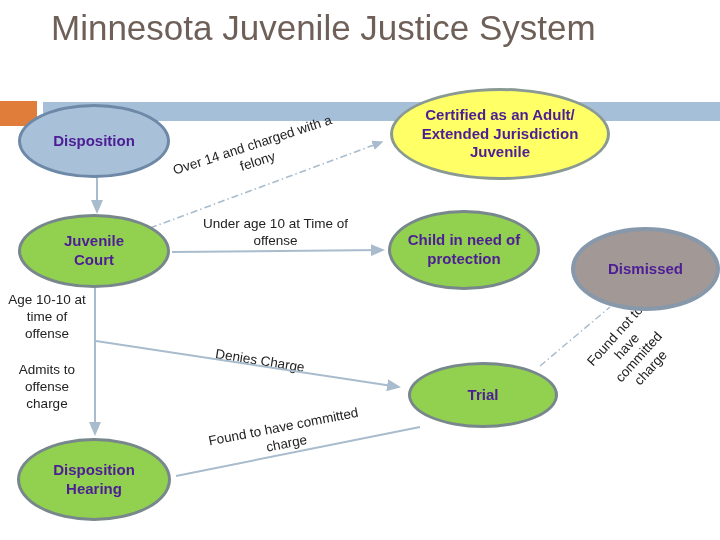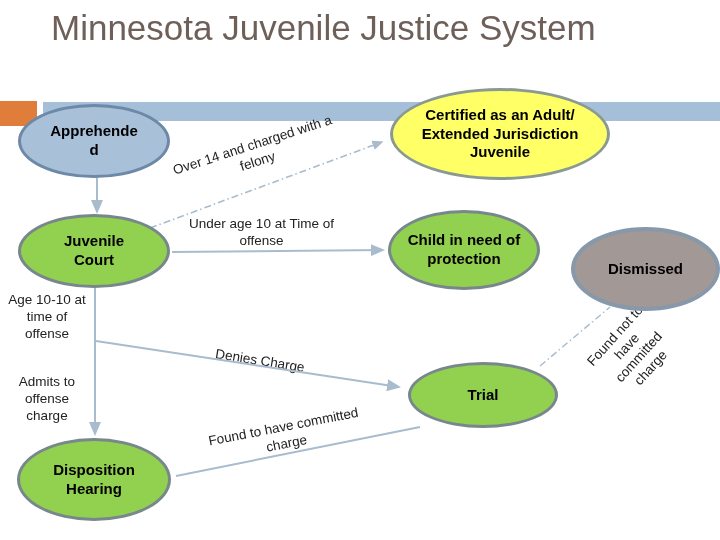--- a/index.html
+++ b/index.html
@@ -12,40 +12,40 @@
     font-size:35px;line-height:1.47;color:#6e6059;letter-spacing:0px;margin-left:11px;
   }
   .accent-square{position:absolute;left:0;top:101px;width:37px;height:25px;}
   .accent-bar{position:absolute;left:43px;top:102px;width:677px;height:19px;}
   svg.edges{position:absolute;left:0;top:0;z-index:2;}
   .node{
     position:absolute;border-radius:50%;border:3px solid #777;
     display:flex;align-items:center;justify-content:center;text-align:center;
     z-index:3;box-sizing:border-box;
   }
-  .node .lbl{font-weight:bold;font-size:15px;line-height:1.25;color:#000000;}
+  .node .lbl{font-weight:bold;font-size:15px;line-height:1.25;color:#4c1d95;}
   .node-apprehended{left:18px;top:104px;width:152px;height:74px;}
   .node-apprehended .lbl{width:96px;word-break:break-all;}
   .node-juvenile-court{left:18px;top:214px;width:152px;height:74px;}
   .node-juvenile-court .lbl{width:80px;}
   .node-certified{left:390px;top:88px;width:220px;height:92px;}
   .node-certified .lbl{width:185px;}
   .node-child-protection{left:388px;top:210px;width:152px;height:80px;}
   .node-child-protection .lbl{width:115px;}
   .node-dismissed{left:571px;top:227px;width:149px;height:84px;border-width:4px;}
   .node-trial{left:408px;top:362px;width:150px;height:66px;}
   .node-disposition{left:17px;top:438px;width:154px;height:83px;}
   .node-disposition .lbl{width:115px;}
   .note{
     position:absolute;z-index:1;font-size:13.5px;line-height:1.27;color:#222;
     text-align:center;
   }
-  .note-under10{left:174px;top:215px;width:175px;}
+  .note-under10{left:188px;top:215px;width:175px;}
   .note-age1017{left:5px;top:291px;width:84px;}
-  .note-admits{left:5px;top:361px;width:84px;margin-top:12px;}
+  .note-admits{left:5px;top:361px;width:84px;}
   .note-over14{left:160px;top:136px;width:190px;transform:rotate(-18deg);}
   .note-denies{left:185px;top:352px;width:150px;transform:rotate(9deg);}
   .note-found-committed{left:190px;top:418px;width:190px;transform:rotate(-11deg);}
   .note-found-not{left:592px;top:320px;width:82px;transform:rotate(-48deg);line-height:1.18;}
 </style>
 </head>
 <body>
 
 <div id="slide">
 
@@ -63,21 +63,21 @@
     <line x1="97" y1="177" x2="97" y2="212" stroke="#a8bccd" stroke-width="2" marker-end="url(#arr)"></line>
     <line x1="150" y1="228" x2="382" y2="142" stroke="#a8bccd" stroke-width="1.6" stroke-dasharray="7 3 1.5 3" marker-end="url(#arr)"></line>
     <line x1="172" y1="252" x2="383" y2="250" stroke="#a8bccd" stroke-width="2" marker-end="url(#arr)"></line>
     <line x1="95" y1="288" x2="95" y2="434" stroke="#a8bccd" stroke-width="2" marker-end="url(#arr)"></line>
     <line x1="96" y1="341" x2="399" y2="387" stroke="#a8bccd" stroke-width="2" marker-end="url(#arr)"></line>
     <line x1="420" y1="427" x2="176" y2="476" stroke="#a8bccd" stroke-width="2"></line>
     <line x1="540" y1="366" x2="610" y2="307" stroke="#a8bccd" stroke-width="1.4" stroke-dasharray="7 3 1.5 3"></line>
   </svg>
 
   <div class="node node-apprehended" style="background: rgb(169, 192, 217); border-color: rgb(109, 137, 167);">
-    <span class="lbl">Apprehended</span>
+    <span class="lbl">Disposition</span>
   </div>
 
   <div class="node node-certified" style="background: rgb(255, 255, 102); border-color: rgb(138, 154, 147);">
     <span class="lbl">Certified as an Adult/ Extended Jurisdiction Juvenile</span>
   </div>
 
   <div class="node node-child-protection" style="background: rgb(146, 208, 80); border-color: rgb(119, 135, 140);">
     <span class="lbl">Child in need of protection</span>
   </div>
 

